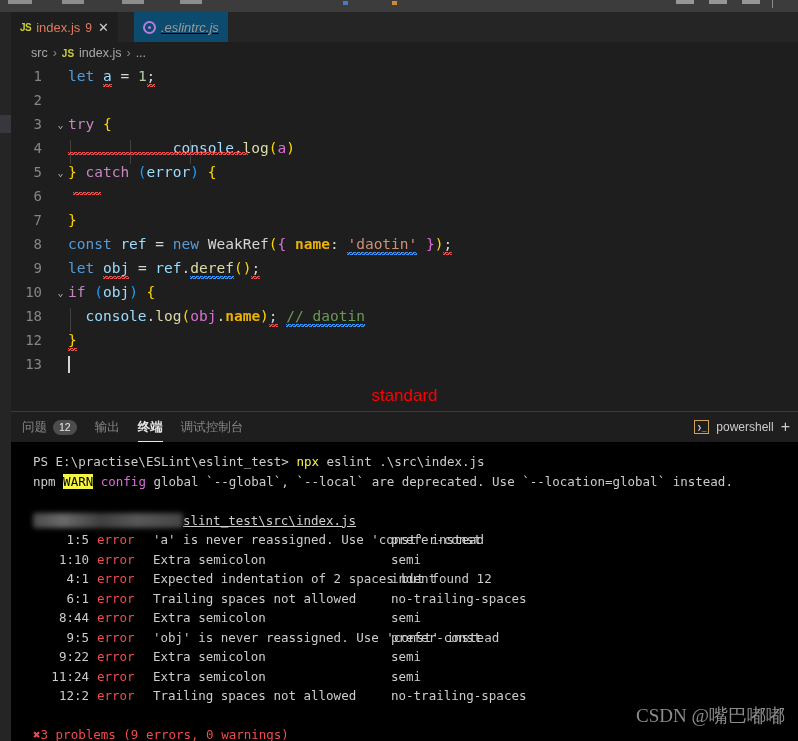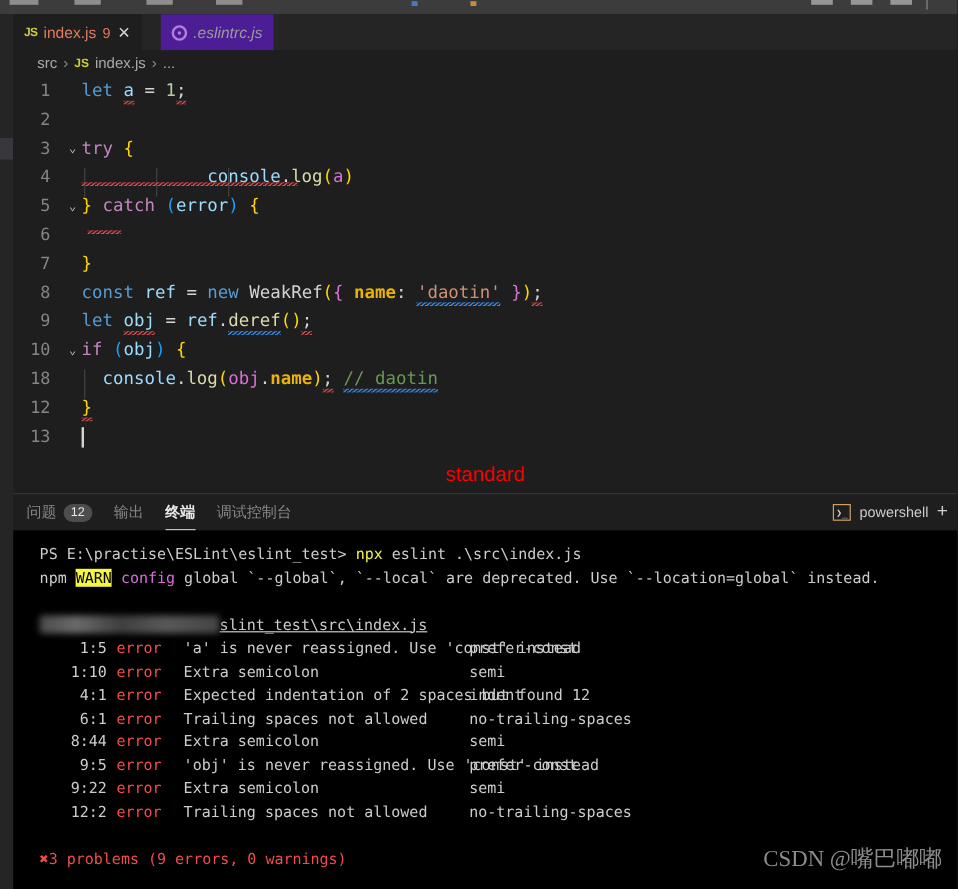--- a/index.html
+++ b/index.html
@@ -37,21 +37,21 @@
     background: #252526;
   }
   .tab {
     position: absolute; top: 0; height: 30px;
     display: flex; align-items: center; gap: 5px;
     padding: 0 9px;
     font-size: 13px;
     white-space: nowrap;
   }
   .tab.active { background: #1e1e1e; border-top: 1px solid #1e1e1e; }
-  .tab.inactive { background: #4c1d95; }
+  .tab.inactive { background: #0c4a6e; text-decoration: underline; }
   .tab-icon-js {
     font-size: 10px; font-weight: bold; color: #cbcb41;
     font-family: "Liberation Sans", sans-serif; letter-spacing: -.5px;
   }
   .tab-label { color: #e07a5f; font-style: normal; }
   .tab.inactive .tab-label { color: #9a9a9a; font-style: italic; }
   .tab-badge { color: #e07a5f; font-size: 12px; }
   .tab-close { color: #cfcfcf; font-size: 13px; line-height: 1; margin-left: 1px; }
   .eslint-ring {
     width: 13px; height: 13px; border-radius: 50%;
@@ -380,20 +380,21 @@
     <div class="t-row"><span class="err-col-loc t-white">4:1</span><span class="err-col-sev t-red">error</span><span class="err-col-msg t-white">Expected indentation of 2 spaces but found 12</span><span class="err-col-rule t-white">indent</span></div>
 
     <div class="t-row"><span class="err-col-loc t-white">6:1</span><span class="err-col-sev t-red">error</span><span class="err-col-msg t-white">Trailing spaces not allowed</span><span class="err-col-rule t-white">no-trailing-spaces</span></div>
 
     <div class="t-row"><span class="err-col-loc t-white">8:44</span><span class="err-col-sev t-red">error</span><span class="err-col-msg t-white">Extra semicolon</span><span class="err-col-rule t-white">semi</span></div>
 
     <div class="t-row"><span class="err-col-loc t-white">9:5</span><span class="err-col-sev t-red">error</span><span class="err-col-msg t-white">'obj' is never reassigned. Use 'const' instead</span><span class="err-col-rule t-white">prefer-const</span></div>
 
     <div class="t-row"><span class="err-col-loc t-white">9:22</span><span class="err-col-sev t-red">error</span><span class="err-col-msg t-white">Extra semicolon</span><span class="err-col-rule t-white">semi</span></div>
 
+    <div class="t-row"><span class="err-col-loc t-white">11:24</span><span class="err-col-sev t-red">error</span><span class="err-col-msg t-white">Extra semicolon</span><span class="err-col-rule t-white">semi</span></div>
 
     <div class="t-row"><span class="err-col-loc t-white">12:2</span><span class="err-col-sev t-red">error</span><span class="err-col-msg t-white">Trailing spaces not allowed</span><span class="err-col-rule t-white">no-trailing-spaces</span></div>
 
     <div class="t-row">&nbsp;</div>
 
     <div class="t-row"><span class="t-red">✖</span><span class="t-red">3 problems (9 errors, 0 warnings)</span></div>
 
   </div>
 
   <div class="watermark">CSDN @嘴巴嘟嘟</div>

